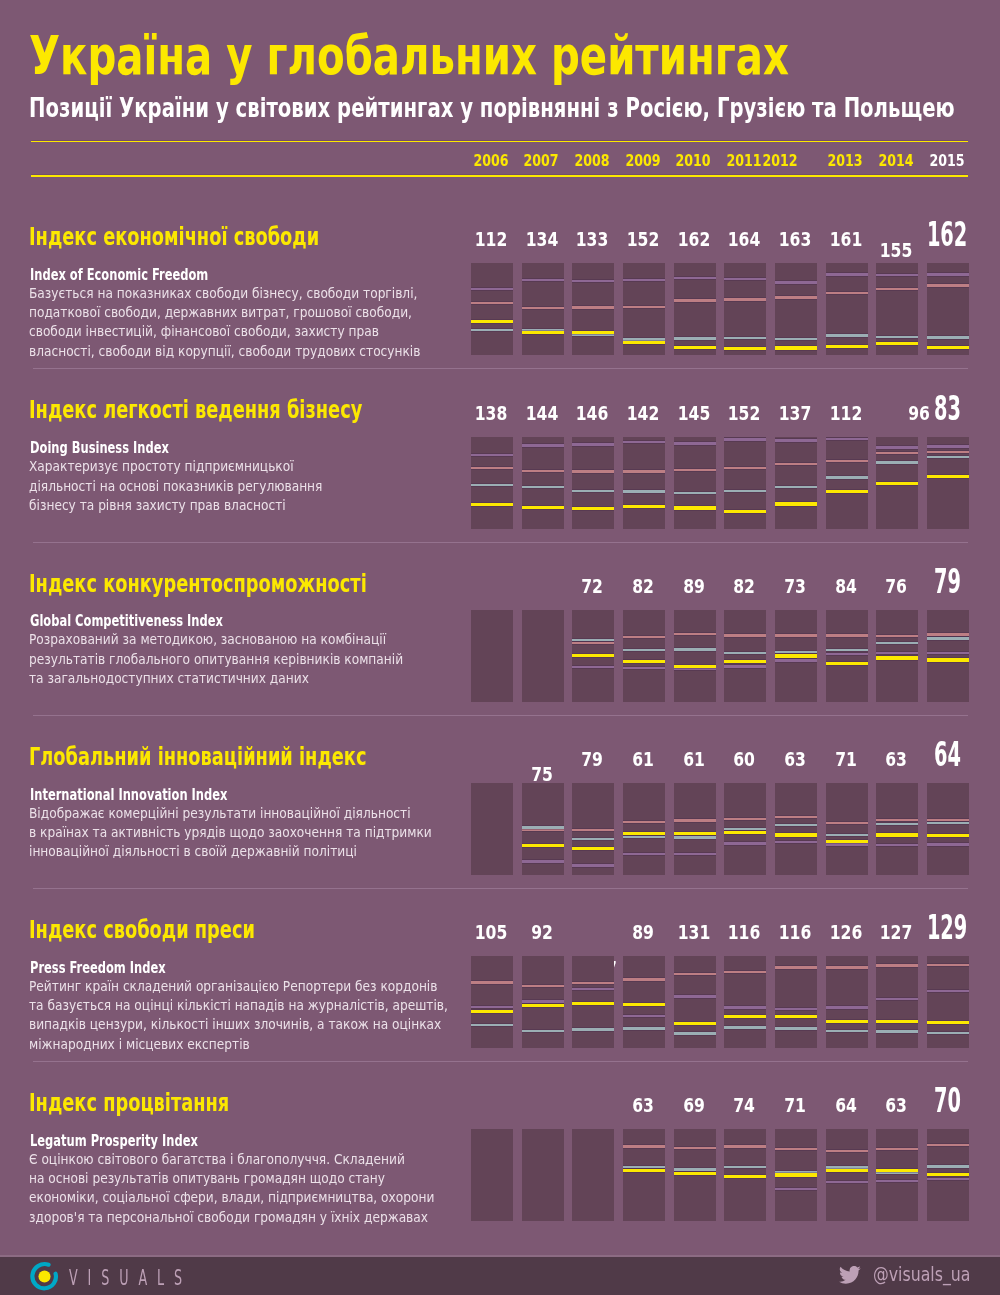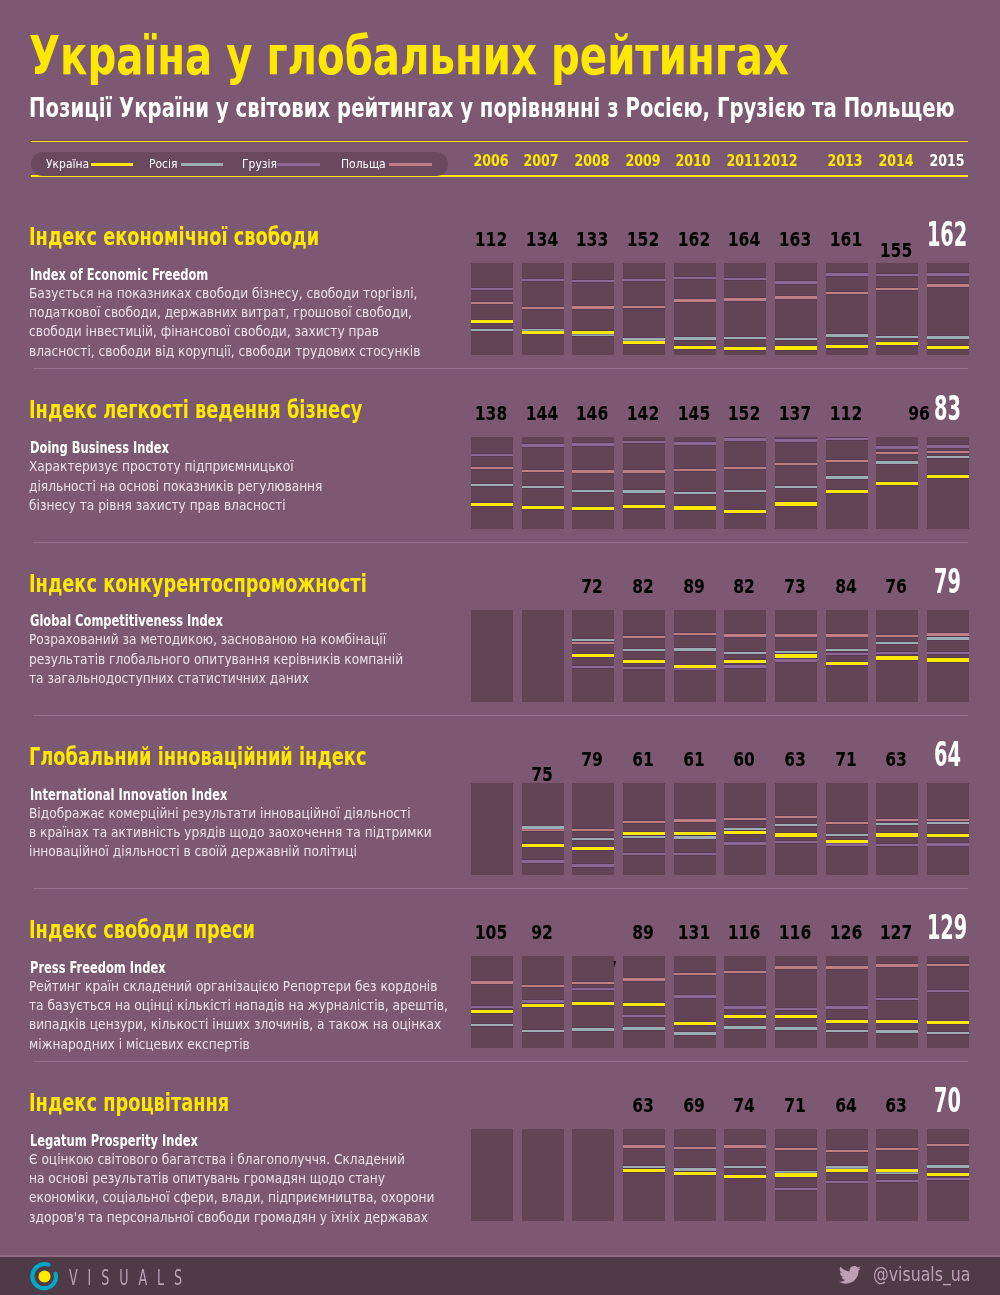--- a/index.html
+++ b/index.html
@@ -47,21 +47,21 @@
             line-height:19.4px;font-weight:normal;}
   .sec-desc .ln{white-space:nowrap;transform:scaleX(0.962);transform-origin:0 50%;}
   .divider{position:absolute;left:33px;width:935px;height:1.4px;background:#95728e;}
 
   
   .chart{position:absolute;left:471px;width:497px;height:92px;}
   .col{position:absolute;top:0;width:42px;height:92px;background:#634457;}
   .bar{position:absolute;left:0;width:42px;box-shadow:0 -1px 0 rgba(62,38,74,0.30),0 1px 0 rgba(62,38,74,0.30);}
   .labels{position:absolute;left:471px;width:497px;height:26px;}
   .vlabel{position:absolute;width:102px;margin-left:-31.1px;text-align:center;
-          font-size:19.2px;font-weight:bold;color:#000000;line-height:19px;}
+          font-size:19.2px;font-weight:bold;color:#ffffff;line-height:19px;}
   .vlabel span{display:inline-block;transform:scaleX(0.903);}
   .vlabel.hl{color:#ffffff;font-size:34.2px;line-height:34px;}
   .vlabel.hl span{transform:scaleX(0.63);}
 
   
   #footer{position:absolute;left:0;top:1256.7px;width:1000px;height:39px;background:#503a48;}
   #footer-hl{position:absolute;left:0;top:1255px;width:1000px;height:1.7px;background:#8c6b83;}
   #footer-brand{position:absolute;left:69.4px;top:1266.8px;font-size:21.8px;color:#bda0b6;
                 letter-spacing:15.3px;line-height:21.8px;font-weight:normal;white-space:nowrap;
                 transform:scaleX(0.648);transform-origin:0 50%;}
@@ -75,30 +75,20 @@
 <body>
 
 <div class="page">
 
   <div id="title">Україна у глобальних рейтингах</div>
   <div id="subtitle">Позиції України у світових рейтингах у порівнянні з Росією, Грузією та Польщею</div>
 
   <div class="rule" id="rule-top"></div>
   <div class="rule" id="rule-bottom"></div>
 
-  <div id="legend">
-      <div class="legend-label" style="left: 14.8px;">Україна</div>
-      <div class="legend-swatch" style="background: rgb(252, 232, 0); left: 59.8px; width: 42.2px;"></div>
-      <div class="legend-label" style="left: 118px;">Росія</div>
-      <div class="legend-swatch" style="background: rgb(155, 174, 180); left: 150.2px; width: 42.1px;"></div>
-      <div class="legend-label" style="left: 211px;">Грузія</div>
-      <div class="legend-swatch" style="background: rgb(142, 104, 148); left: 246.2px; width: 42.5px;"></div>
-      <div class="legend-label" style="left: 310.1px;">Польща</div>
-      <div class="legend-swatch" style="background: rgb(189, 126, 132); left: 357.7px; width: 43.7px;"></div>
-    </div>
   <div id="years">
       <div class="year" style="left: 0px;"><span>2006</span></div>
       <div class="year" style="left: 50.67px;"><span>2007</span></div>
       <div class="year" style="left: 101.34px;"><span>2008</span></div>
       <div class="year" style="left: 152.01px;"><span>2009</span></div>
       <div class="year" style="left: 202.68px;"><span>2010</span></div>
       <div class="year" style="left: 253.35px;"><span>2011</span></div>
       <div class="year" style="left: 289px;"><span>2012</span></div>
       <div class="year" style="left: 354.69px;"><span>2013</span></div>
       <div class="year" style="left: 405.36px;"><span>2014</span></div>

